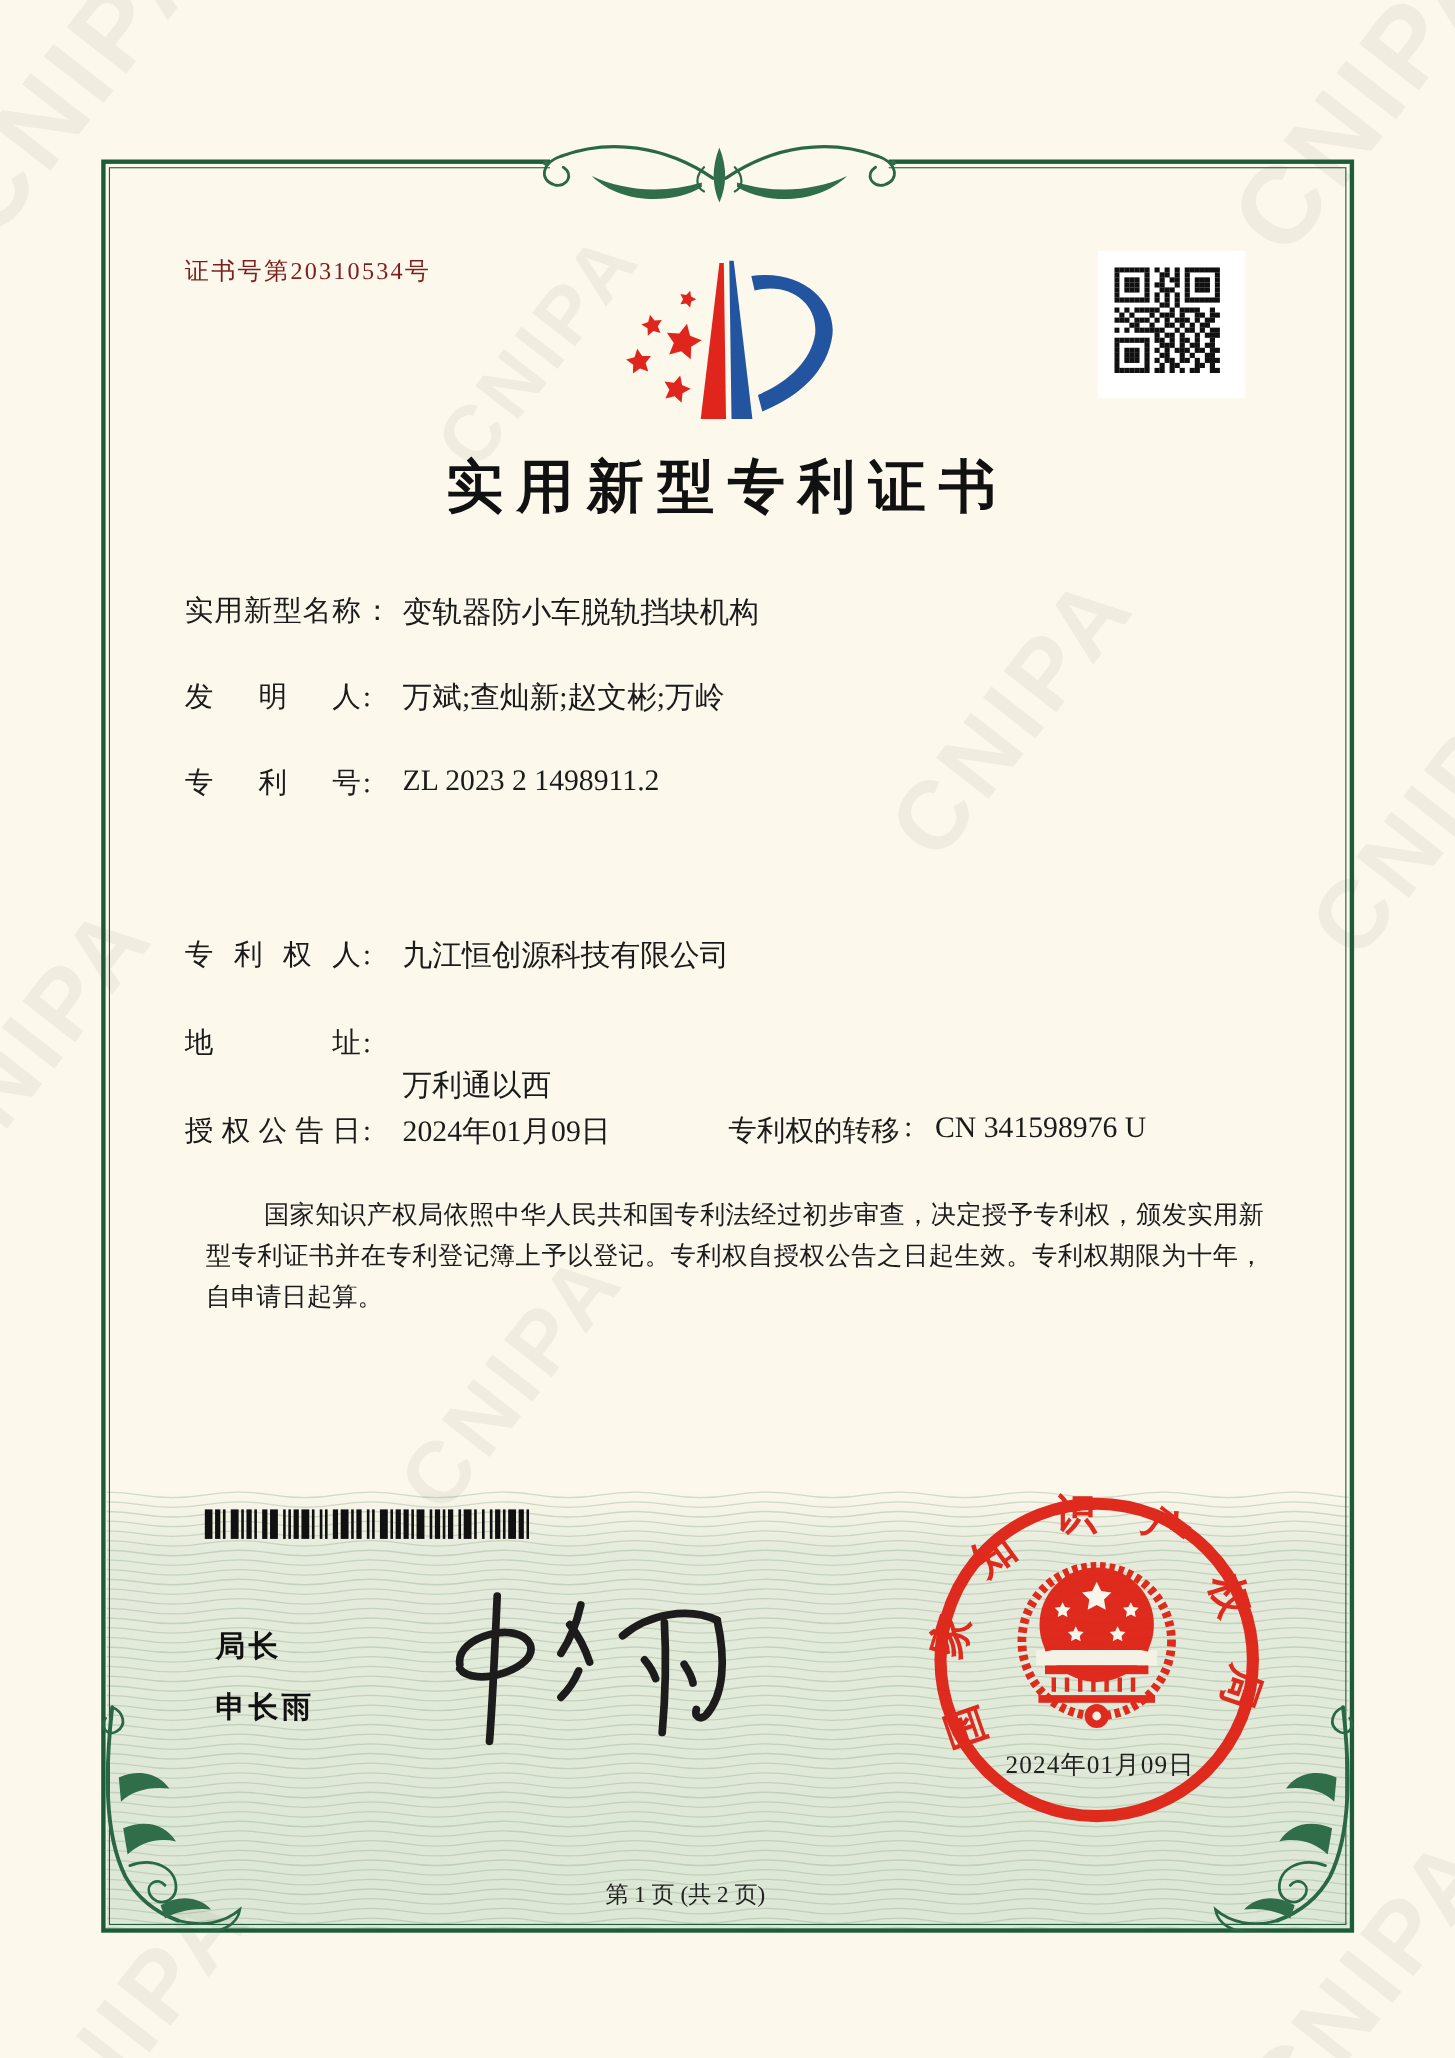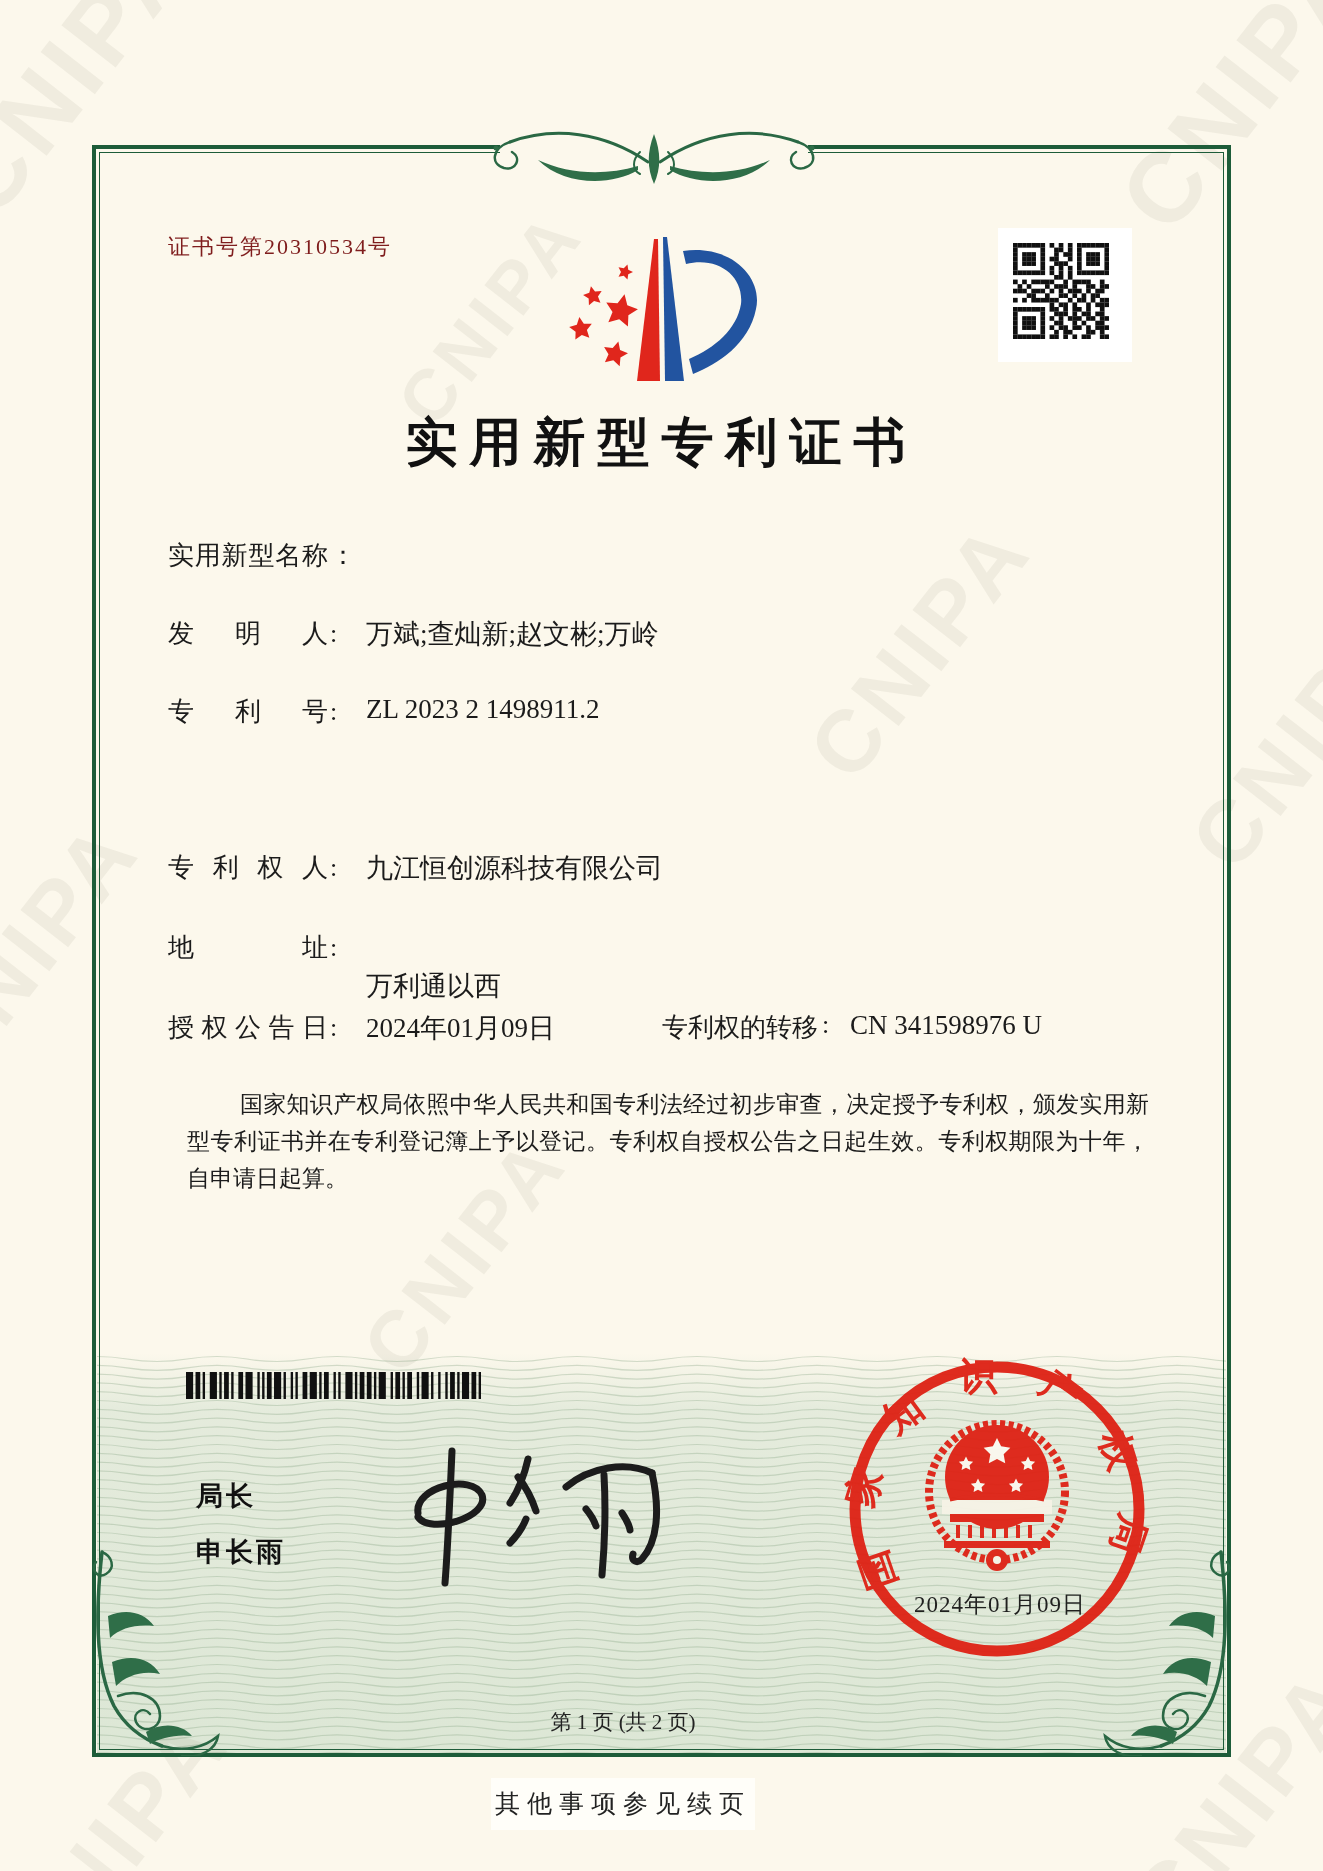--- a/index.html
+++ b/index.html
@@ -459,20 +459,21 @@
         <rect x="73.14" y="91.43" width="4.67" height="4.67"></rect>
         <rect x="86.86" y="91.43" width="4.67" height="4.67"></rect>
         <rect x="91.43" y="91.43" width="4.67" height="4.67"></rect>
       </svg>
   </div>
 
   <div id="doc-title">实用新型专利证书</div>
 
   <div class="field-row" style="top:538px">
     <span class="f-label">实用新型名称</span><span class="f-colon">：</span>
+    <span class="f-value">变轨器防小车脱轨挡块机构</span>
   </div>
   <div class="field-row" style="top:616px">
     <span class="f-label">发明人</span><span class="f-colon">:</span>
     <span class="f-value">万斌;查灿新;赵文彬;万岭</span>
   </div>
   <div class="field-row" style="top:694px">
     <span class="f-label">专利号</span><span class="f-colon">:</span>
     <span class="f-value">ZL 2023 2 1498911.2</span>
   </div>
   <div class="field-row" style="top:850px">
@@ -583,15 +584,14 @@
         <rect x="198" y="185" width="4" height="13"></rect>
       </g>
       <rect x="114" y="201" width="106" height="7" fill="var(--seal-red)"></rect>
       <circle cx="167" cy="220" r="11" fill="var(--seal-red)"></circle>
       <circle cx="167" cy="220" r="4" fill="#F6F3E6"></circle>
     </g>
     <text id="seal-date" x="170" y="272" text-anchor="middle">2024年01月09日</text>
   </svg>
 
   <div id="page-info">第 1 页 (共 2 页)</div>
-  <div id="cont-box">其他事项参见续页</div>
 
 </div>
 
 </body></html>

